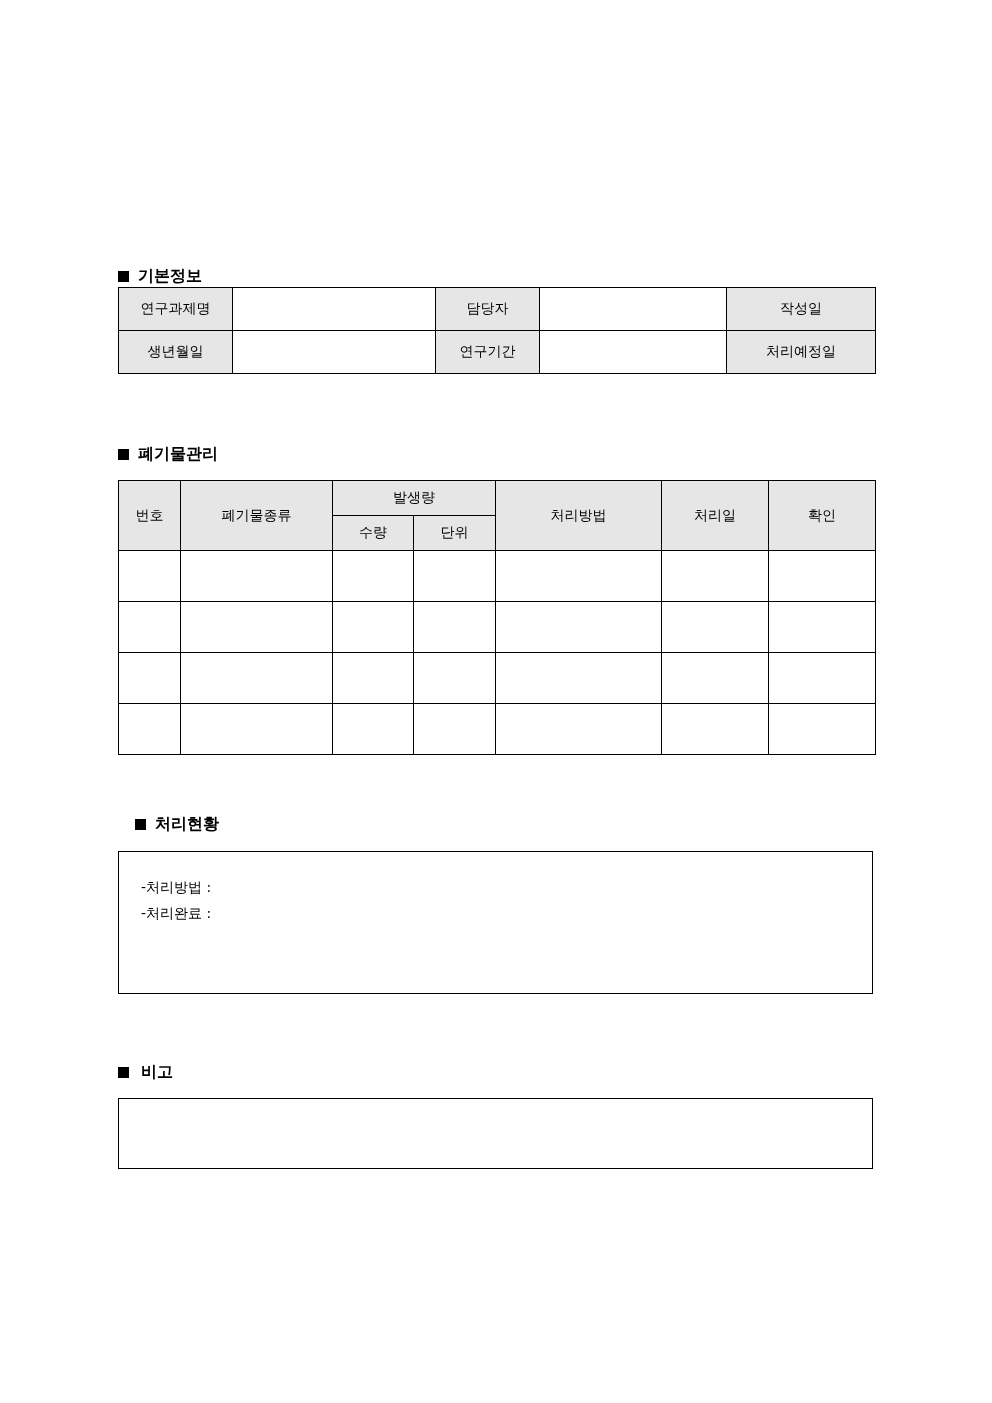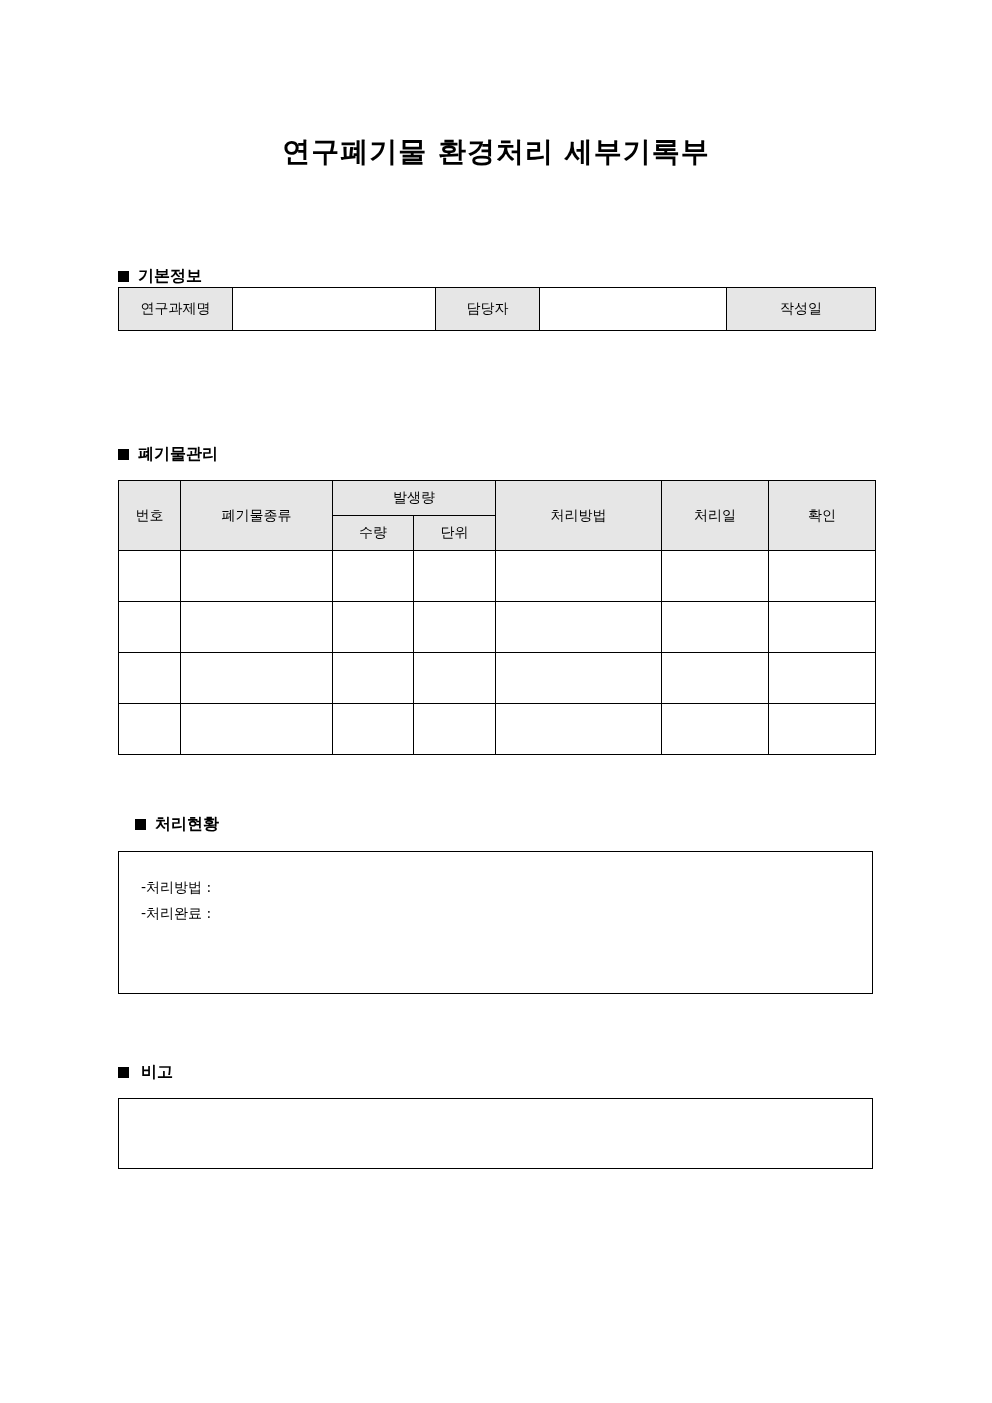--- a/index.html
+++ b/index.html
@@ -127,21 +127,20 @@
   #box-remark {
     top: 1098px;
     height: 71px;
   }
 </style>
 </head>
 <body>
 
 <div class="page">
 
-  <div class="doc-title">연구폐기물 환경처리 세부기록부</div>
 
   <div class="section-heading" id="heading-basic">
     <span class="bullet-square"></span>
     <span>기본정보</span>
   </div>
 
   <table class="form-table" id="table-basic-info">
     <colgroup>
       <col style="width:114px">
       <col style="width:203px">
@@ -149,20 +148,27 @@
       <col style="width:187px">
       <col style="width:149px">
     </colgroup>
     <tbody>
       <tr>
         <td class="lbl">연구과제명</td>
         <td class="val"></td>
         <td class="lbl">담당자</td>
         <td class="val"></td>
         <td class="lbl">작성일</td>
+      </tr>
+      <tr>
+        <td class="lbl">생년월일</td>
+        <td class="val"></td>
+        <td class="lbl">연구기간</td>
+        <td class="val"></td>
+        <td class="lbl">처리예정일</td>
       </tr>
     </tbody>
   </table>
 
   <div class="section-heading" id="heading-waste">
     <span class="bullet-square"></span>
     <span>폐기물관리</span>
   </div>
 
   <table class="form-table" id="table-waste">

